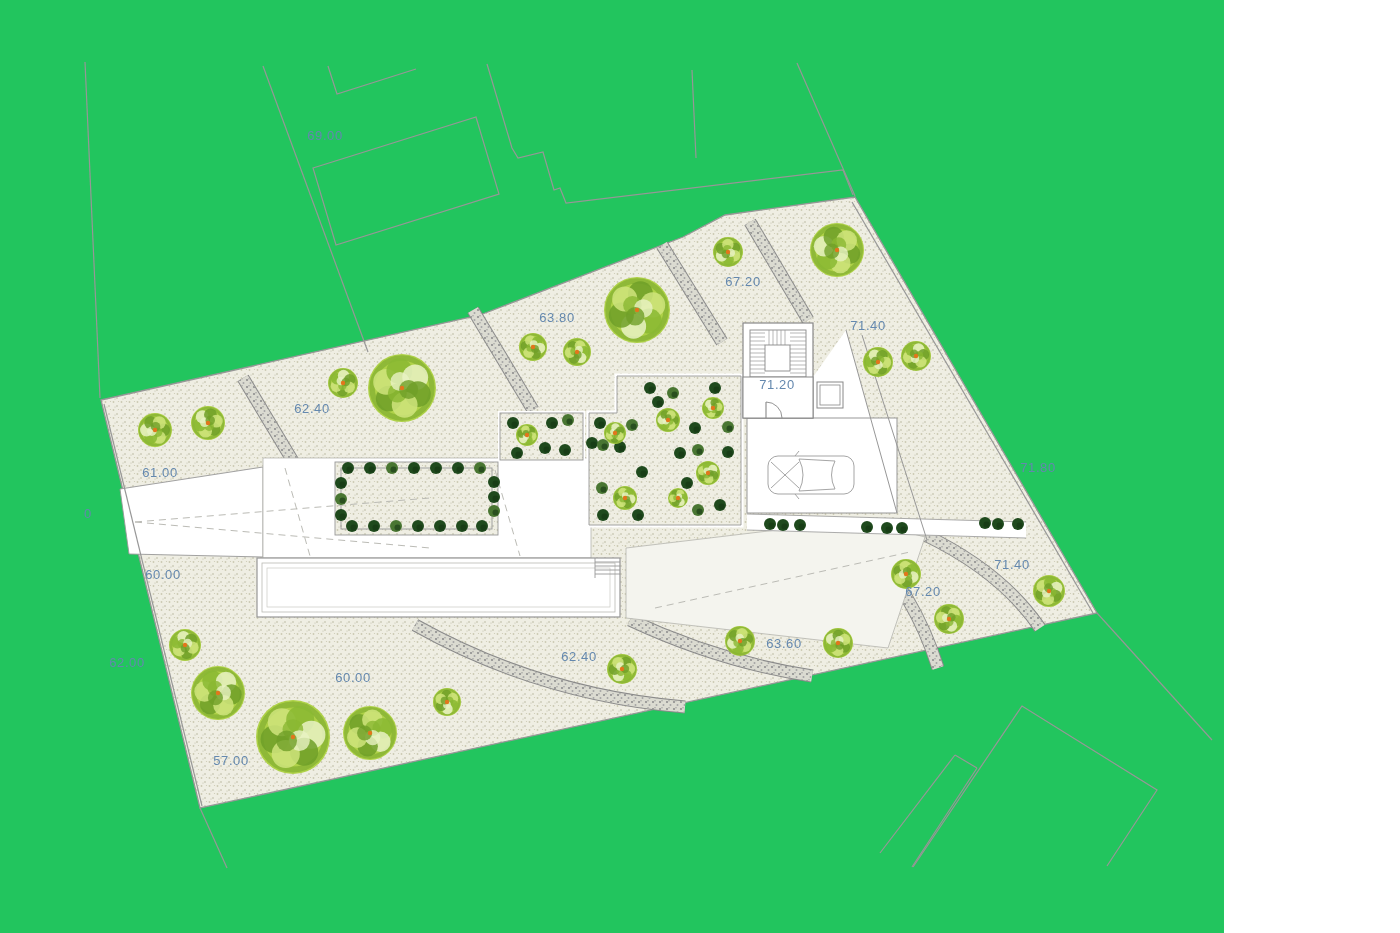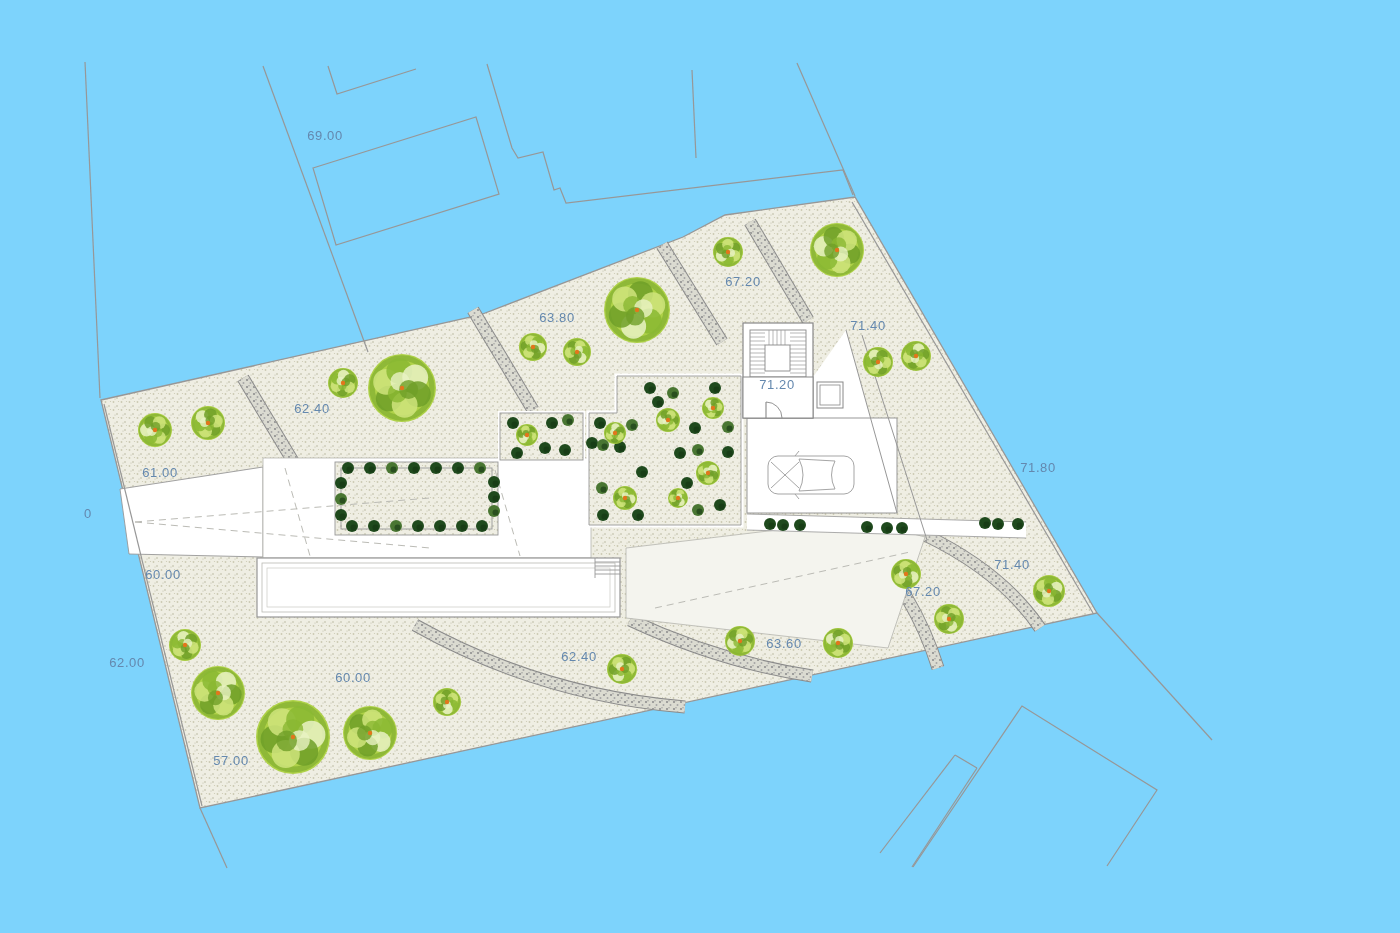--- a/index.html
+++ b/index.html
@@ -1,16 +1,16 @@
 <!DOCTYPE html>
 <html><head>
 <meta charset="utf-8">
 <style>
   html,body{margin:0;padding:0;background:#ffffff;}
-  .page{width:1400px;height:933px;position:relative;background:#7dd3fc;overflow:hidden;
+  .page{width:1224px;height:933px;position:relative;background:#22c55e;overflow:hidden;
         font-family:"Liberation Sans",sans-serif;}
   svg{display:block;}
   text.elev{font-family:"Liberation Sans",sans-serif;letter-spacing:.6px;}
 </style>
 </head>
 <body>
 
 <div class="page">
   <svg id="plan" width="1400" height="933" viewBox="0 0 1400 933" xmlns="http://www.w3.org/2000/svg">
     <defs>

